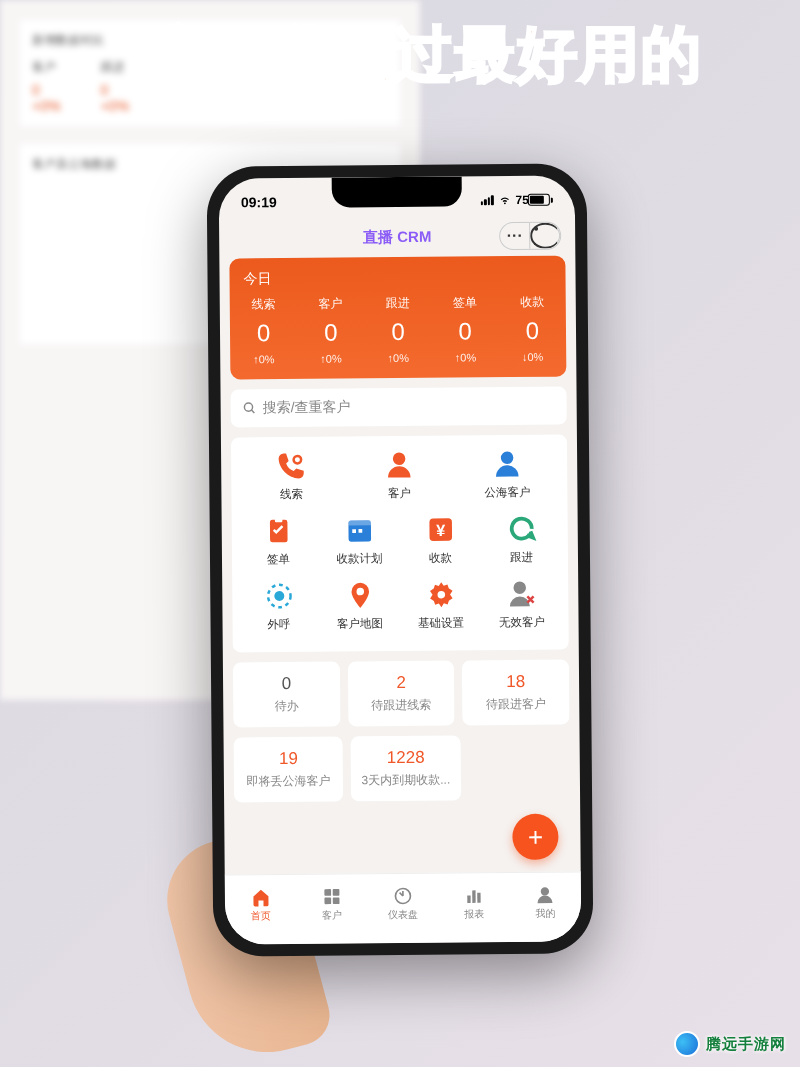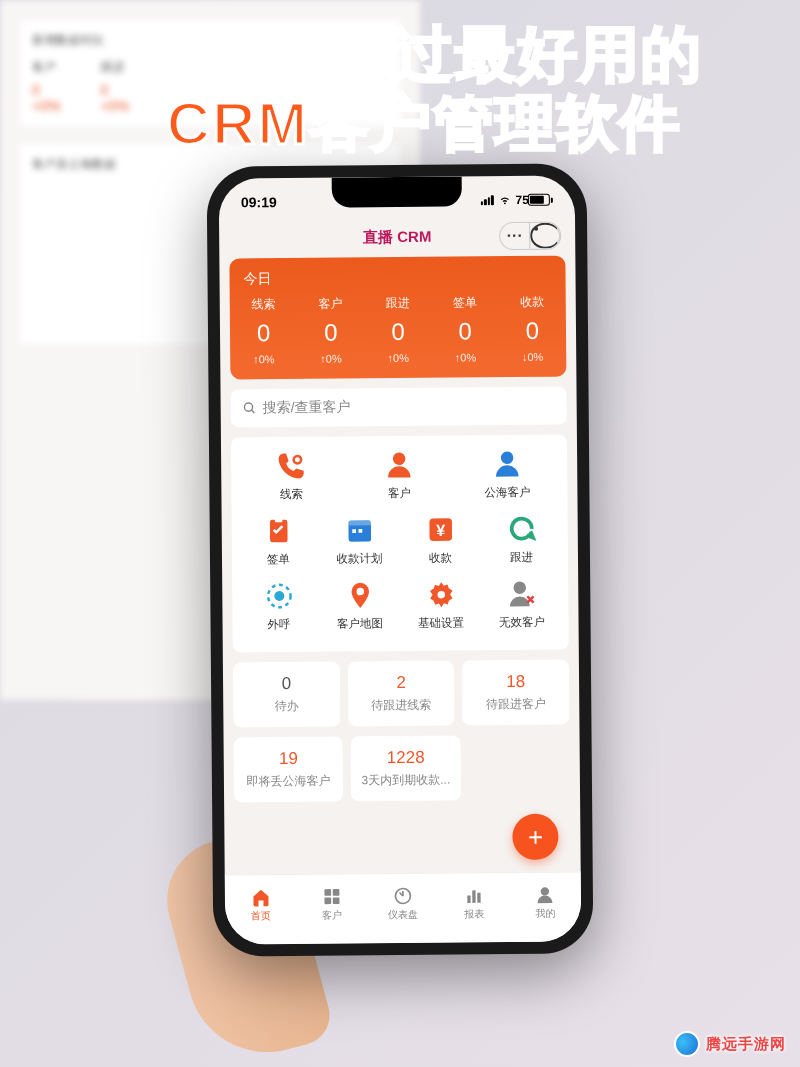--- a/index.html
+++ b/index.html
@@ -22,21 +22,21 @@
     .signal { display: flex; align-items: flex-end; gap: 1px; }
     .sbar { width: 2.5px; background: #000; border-radius: 1px; }
     .wifi { width: 14px; height: 11px; }
     .battery { display: flex; align-items: center; gap: 1px;}
     .batt-body { width: 22px; height: 12px; border: 1.5px solid #000; border-radius: 3px; padding: 1px; }
     .batt-fill { width: 75%; height: 100%; background: #000; border-radius: 1px; }
     .batt-tip { width: 2px; height: 5px; background: #000; border-radius: 0 1px 1px 0;}
     .batt-text { font-size: 12px; font-weight:700; margin-right:-2px;text-align:right; }
     
     .title-bar { height: 40px; display: flex; align-items: center; justify-content: center; position: relative; }
-    .title-bar .title { font-size: 15px; font-weight: 600; color: #be185d; }
+    .title-bar .title { font-size: 15px; font-weight: 600; color: #8b5cf6; }
     .title-actions { position: absolute; right: 14px; display: flex; border: 1px solid #ccc; border-radius: 15px; overflow: hidden; }
     .title-actions span { width: 30px; height: 26px; display: flex; align-items: center; justify-content: center; font-weight: bold; color: #333;}
     .title-actions span:first-child { border-right: 1px solid #ccc; }
     .circle-target { width: 12px; height: 12px; border: 2px solid #333; border-radius: 50%; position: relative;}
     .circle-target::after { content:""; width:4px; height:4px; background:#333; border-radius:50%; position:absolute; top:2px; left:2px;}
 
     .orange-card { background: linear-gradient(180deg, #ec5a1d, #f46a2e); margin: 0 10px; border-radius: 10px; color: #fff; padding: 12px 0 14px; }
     .today { font-size: 14px; padding: 0 14px 8px; }
     .stats-row { display: flex; }
     .stat { flex: 1; text-align: center; }
@@ -63,21 +63,21 @@
     
     .fab { position: absolute; right: 22px; bottom: 82px; width: 46px; height: 46px; background: #f6531e; border-radius: 50%; display: flex; align-items: center; justify-content: center; color: #fff; font-size: 26px; box-shadow: 0 4px 10px rgba(240,82,30,.4); z-index:4; }
     
     .tab-bar { position: absolute; bottom: 0; left: 0; right: 0; height: 70px; background: #fff; display: flex; border-top: 1px solid #eee; padding-bottom: 10px; }
     .tab { flex: 1; display: flex; flex-direction: column; align-items: center; justify-content: center; gap: 2px; font-size: 10px; color: #888; }
     .tab.active { color: #f0582a; }
     .tab svg, .tab .tab-ico { width: 20px; height: 20px; }
 
     .watermark { position:absolute; bottom:10px; right:14px; z-index:10; display:flex; align-items:center; gap:6px; }
     .watermark-logo { width:26px; height:26px; background: radial-gradient(circle at 30% 40%, #3dbff5, #1a6fd8); border-radius:50%; border:2px solid #fff; }
-    .watermark-text { font-size:15px; font-weight:700; color:#ef4444; text-shadow: 0 0 4px #fff, 0 0 4px #fff; letter-spacing:1px;}
+    .watermark-text { font-size:15px; font-weight:700; color:#15803d; text-shadow: 0 0 4px #fff, 0 0 4px #fff; letter-spacing:1px;}
 
     .hand { position: absolute; bottom: -30px; left: 50%; transform: translateX(-50%); width: 420px; height: 200px; z-index: 1; }
     .thumb { position: absolute; left: -10px; bottom: 40px; width: 130px; height: 220px; background: linear-gradient(100deg, #f0c5a8, #e8b590); border-radius: 60px 60px 30px 80px; transform: rotate(-15deg); z-index:3; }
   </style>
 </head>
 <body>
 
 <div class="bg-monitor">
   <div class="bg-section">
     <div class="bg-label">新增数据对比</div>
@@ -94,21 +94,20 @@
         </div>
     </div>
   </div>
   <div class="bg-section" style="height:200px;">
     <div class="bg-label">客户及公海数据</div>
   </div>
 </div>
 
 <div class="headline">
   <div>这是我见过最好用的</div>
-  <div>CRM客户管理软件</div>
 </div>
 
 <div class="hand">
   <div class="thumb"></div>
 </div>
 
 <div class="phone">
   <div class="screen">
     <div class="notch"></div>
 

